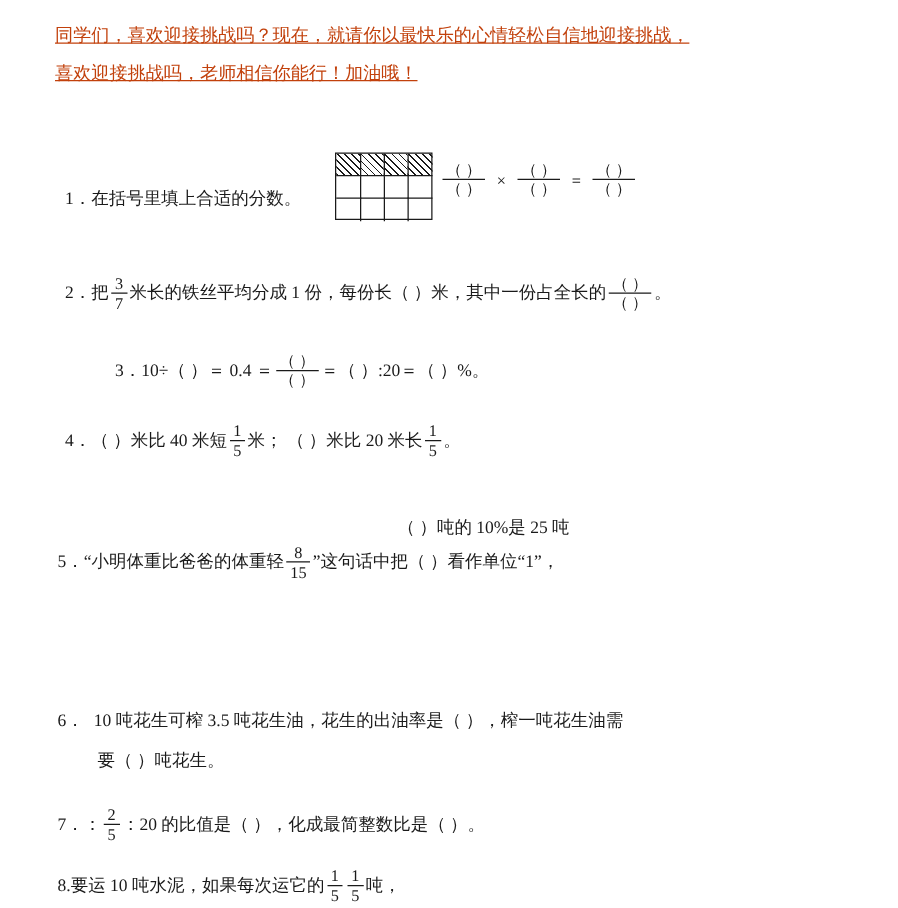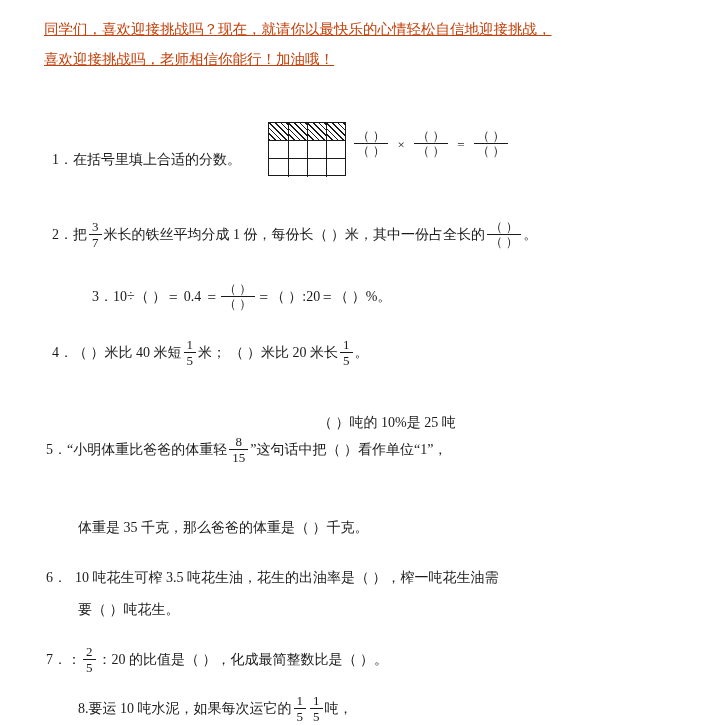--- a/index.html
+++ b/index.html
@@ -125,32 +125,29 @@
     <span>4．</span><span>（        ）米比 40 米短</span><span class="frac big"><span class="num">1</span><span class="den">5</span></span><span>米；    （        ）米比 20 米长</span><span class="frac big"><span class="num">1</span><span class="den">5</span></span><span>。</span>
   </div>
 
   <div class="q" style="left:318px;top:376px;margin-top:37px;">
     <span>（       ）吨的 10%是 25 吨</span>
   </div>
 
   <div class="q" style="left:46px;top:435px;">
     <span>5．</span><span>“小明体重比爸爸的体重轻</span><span class="frac big"><span class="num">8</span><span class="den">15</span></span><span>”这句话中把（                  ）看作单位“1”，</span>
   </div>
-  <div class="q" style="left:78px;top:518px;">
-    <span>体重是 35 千克，那么爸爸的体重是（             ）千克。</span>
-  </div>
 
   <div class="q" style="left:46px;top:568px;">
     <span>6．</span><span style="display:inline-block;width:8px;"></span><span>10 吨花生可榨 3.5 吨花生油，花生的出油率是（          ），榨一吨花生油需</span>
   </div>
   <div class="q" style="left:78px;top:600px;">
     <span>要（      ）吨花生。</span>
   </div>
 
   <div class="q" style="left:46px;top:645px;">
     <span>7．</span><span>：</span><span class="frac big"><span class="num">2</span><span class="den">5</span></span><span>：20 的比值是（           ），化成最简整数比是（        ）</span><span>。</span>
   </div>
 
-  <div class="q" style="left:46px;top:694px;margin-left:32px;">
+  <div class="q" style="left:46px;top:694px;">
     <span>8.</span><span>要运 10 吨水泥，如果每次运它的</span><span class="frac big"><span class="num">1</span><span class="den">5</span></span><span class="frac big"><span class="num">1</span><span class="den">5</span></span><span>吨，</span>
   </div>
 
 </div>
 
 </body></html>

